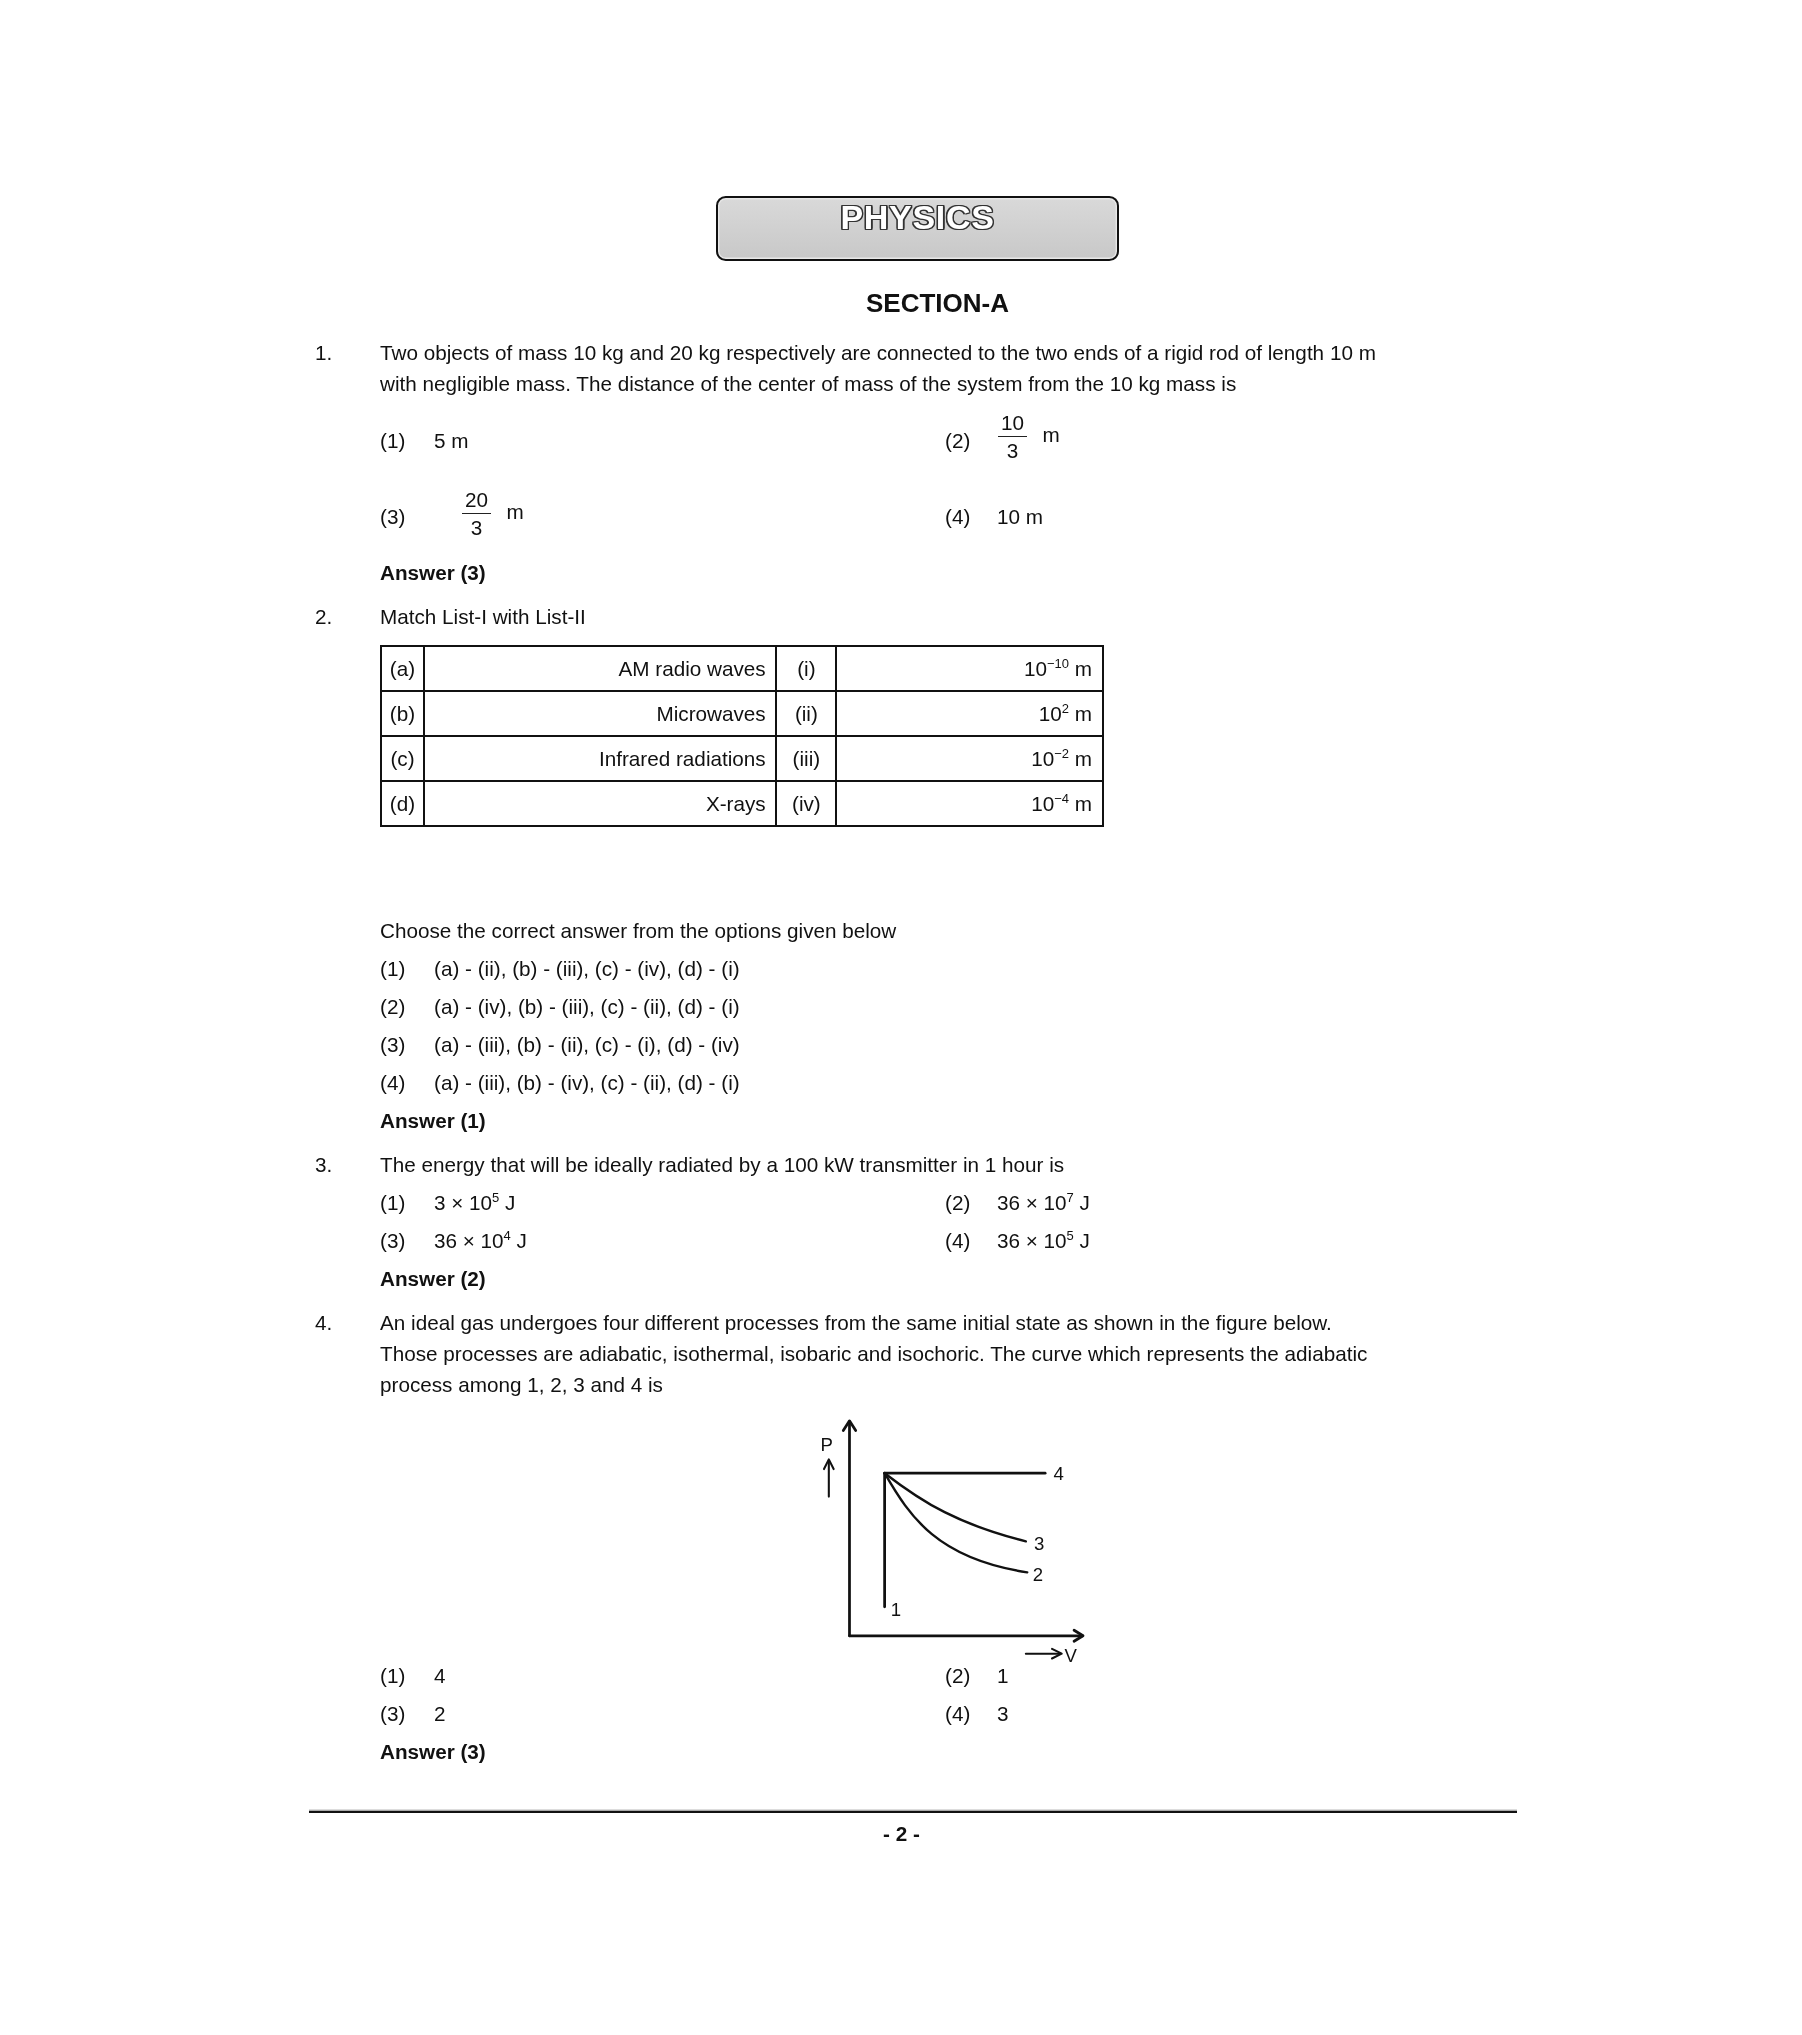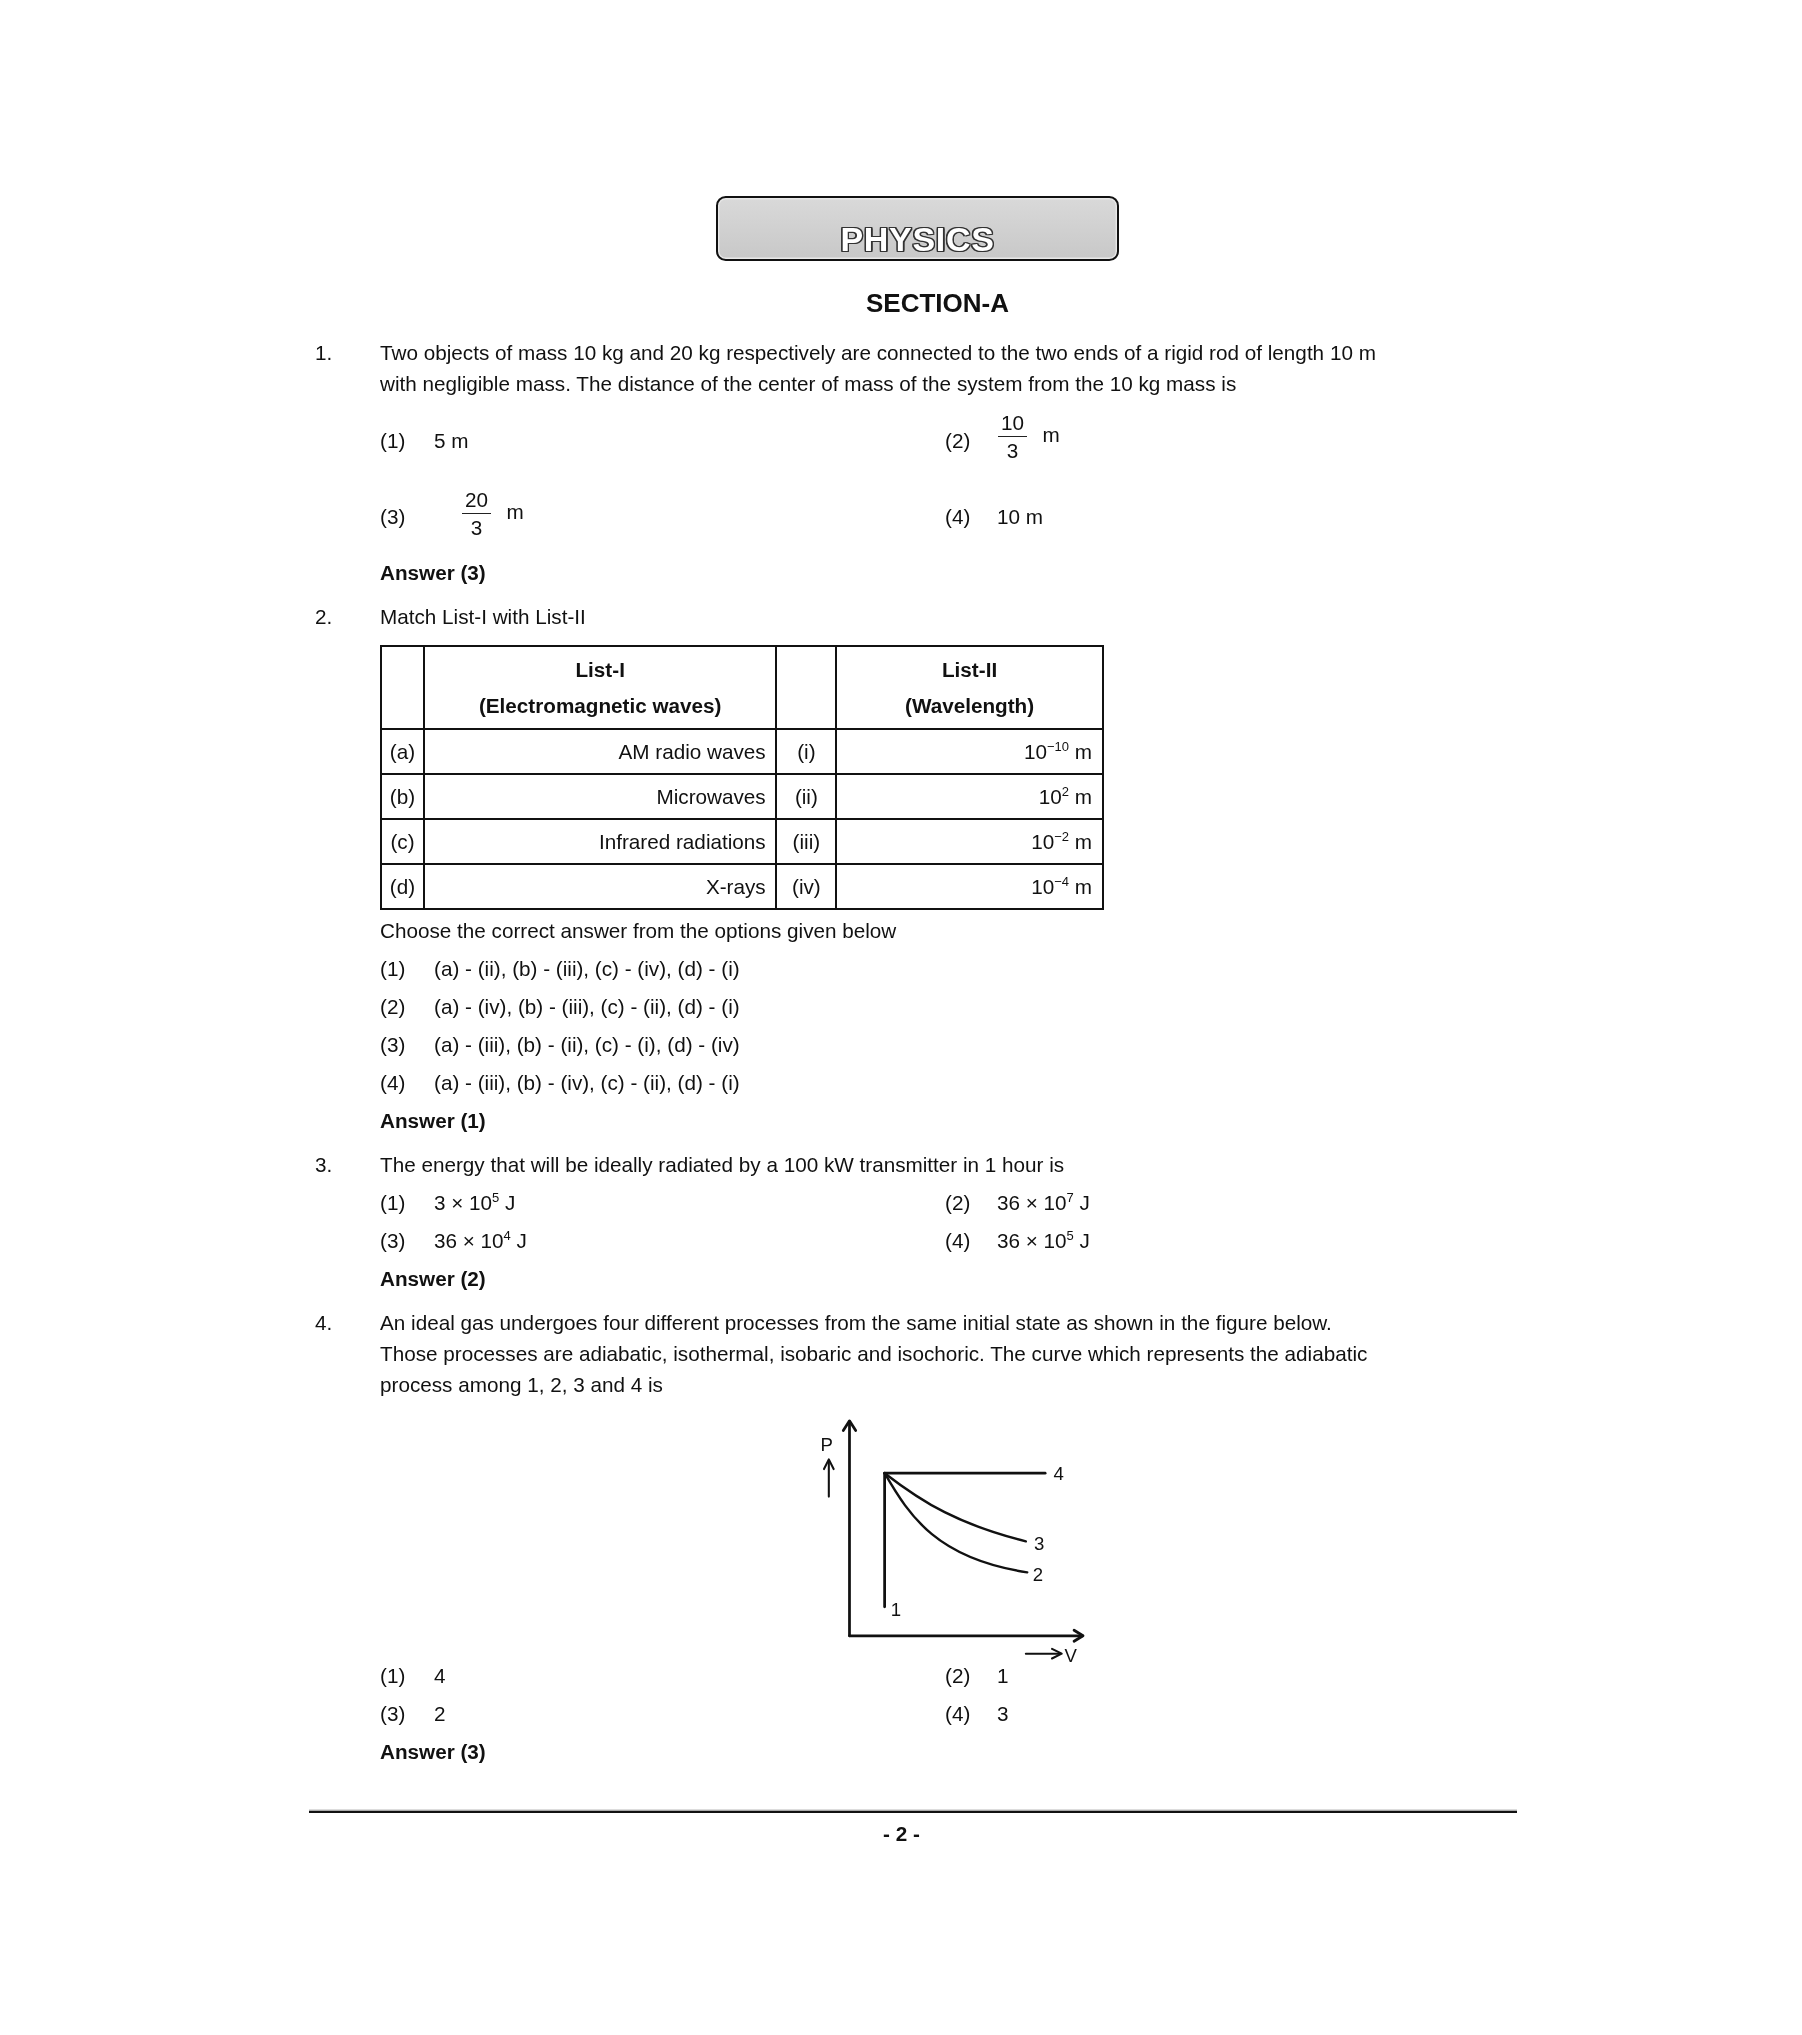--- a/index.html
+++ b/index.html
@@ -12,21 +12,21 @@
   .qbody { left: 380px; }
   .optL-num { left: 380px; }
   .optL-val { left: 434px; }
   .optR-num { left: 945px; }
   .optR-val { left: 997px; }
   .physics-box {
     left: 716px; top: 196px; width: 399px; height: 61px;
     border: 2.8px solid #111111; border-radius: 9.7px;
     background: linear-gradient(#d9d9d9, #c8c8c8);
     box-shadow: inset 0 0 0 1.4px #e8e8e8;
-    display: flex; align-items: flex-end; justify-content: center;
+    display: flex; align-items: flex-start; justify-content: center;
   }
   .physics-title {
     font-family: "Liberation Sans", sans-serif; font-weight: bold; font-size: 34px;
     color: #ffffff; letter-spacing: 0.7px;
     text-shadow: -1.4px -1.4px 0 #333, 1.4px -1.4px 0 #333, -1.4px 1.4px 0 #333, 1.4px 1.4px 0 #333,
                  0 1.4px 0 #333, 0 -1.4px 0 #333, 1.4px 0 0 #333, -1.4px 0 0 #333;
   }
   .section-title { left: 0; width: 1803px; top: 288px; text-align: center;
                    font-size: 26px; font-weight: bold; padding-left: 36px; }
   .frac { display: inline-flex; flex-direction: column; align-items: center; vertical-align: middle; }
@@ -89,32 +89,20 @@
 
   <div class="abs txt bold qbody" style="top:561px">Answer (3)</div>
 </div>
 
 <div>
   <div class="abs txt qnum" style="top:605px">2.</div>
   <div class="abs txt qbody" style="top:605px">Match List-I with List-II</div>
 
   <table class="match">
     <tbody>
-        <tr class="hdr">
-      <td class="c1"></td>
-      <td class="c2">
-        <div>List-I</div>
-        <div>(Electromagnetic waves)</div>
-      </td>
-      <td class="c3"></td>
-      <td class="c4">
-        <div>List-II</div>
-        <div>(Wavelength)</div>
-      </td>
-    </tr>
     <tr>
       <td class="c1">(a)</td>
       <td class="c2">AM radio waves</td>
       <td class="c3">(i)</td>
       <td class="c4"><span>10</span><sup>−10</sup><span style="white-space:pre"> m</span></td>
     </tr>
     <tr>
       <td class="c1">(b)</td>
       <td class="c2">Microwaves</td>
       <td class="c3">(ii)</td>

